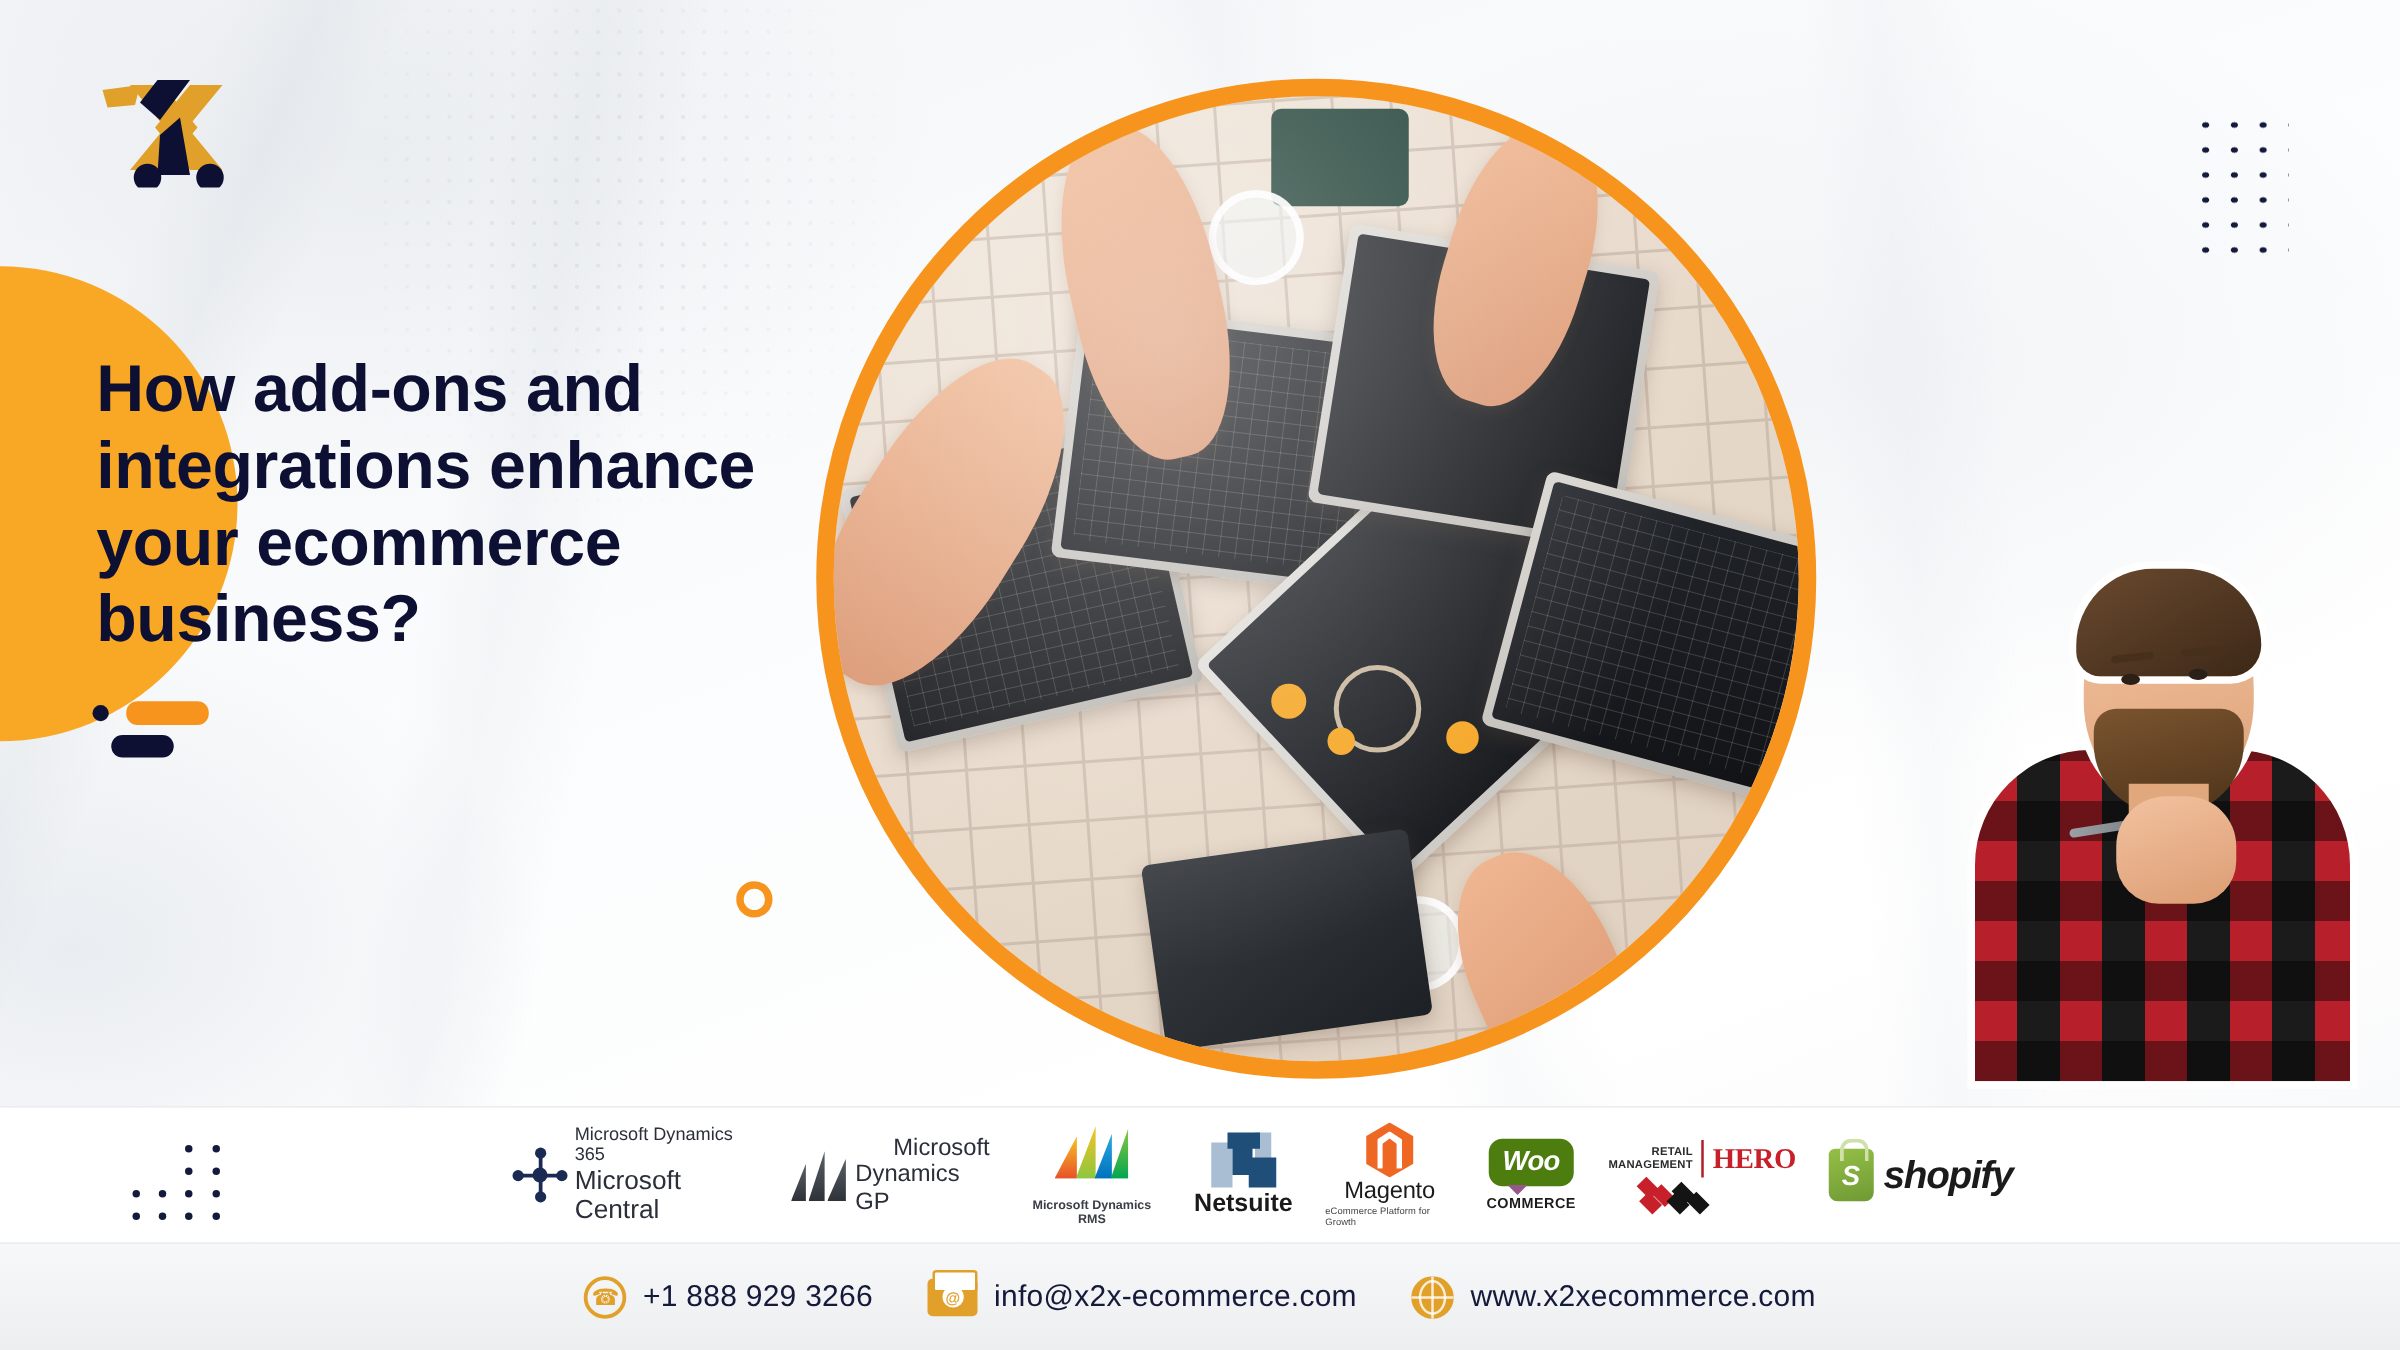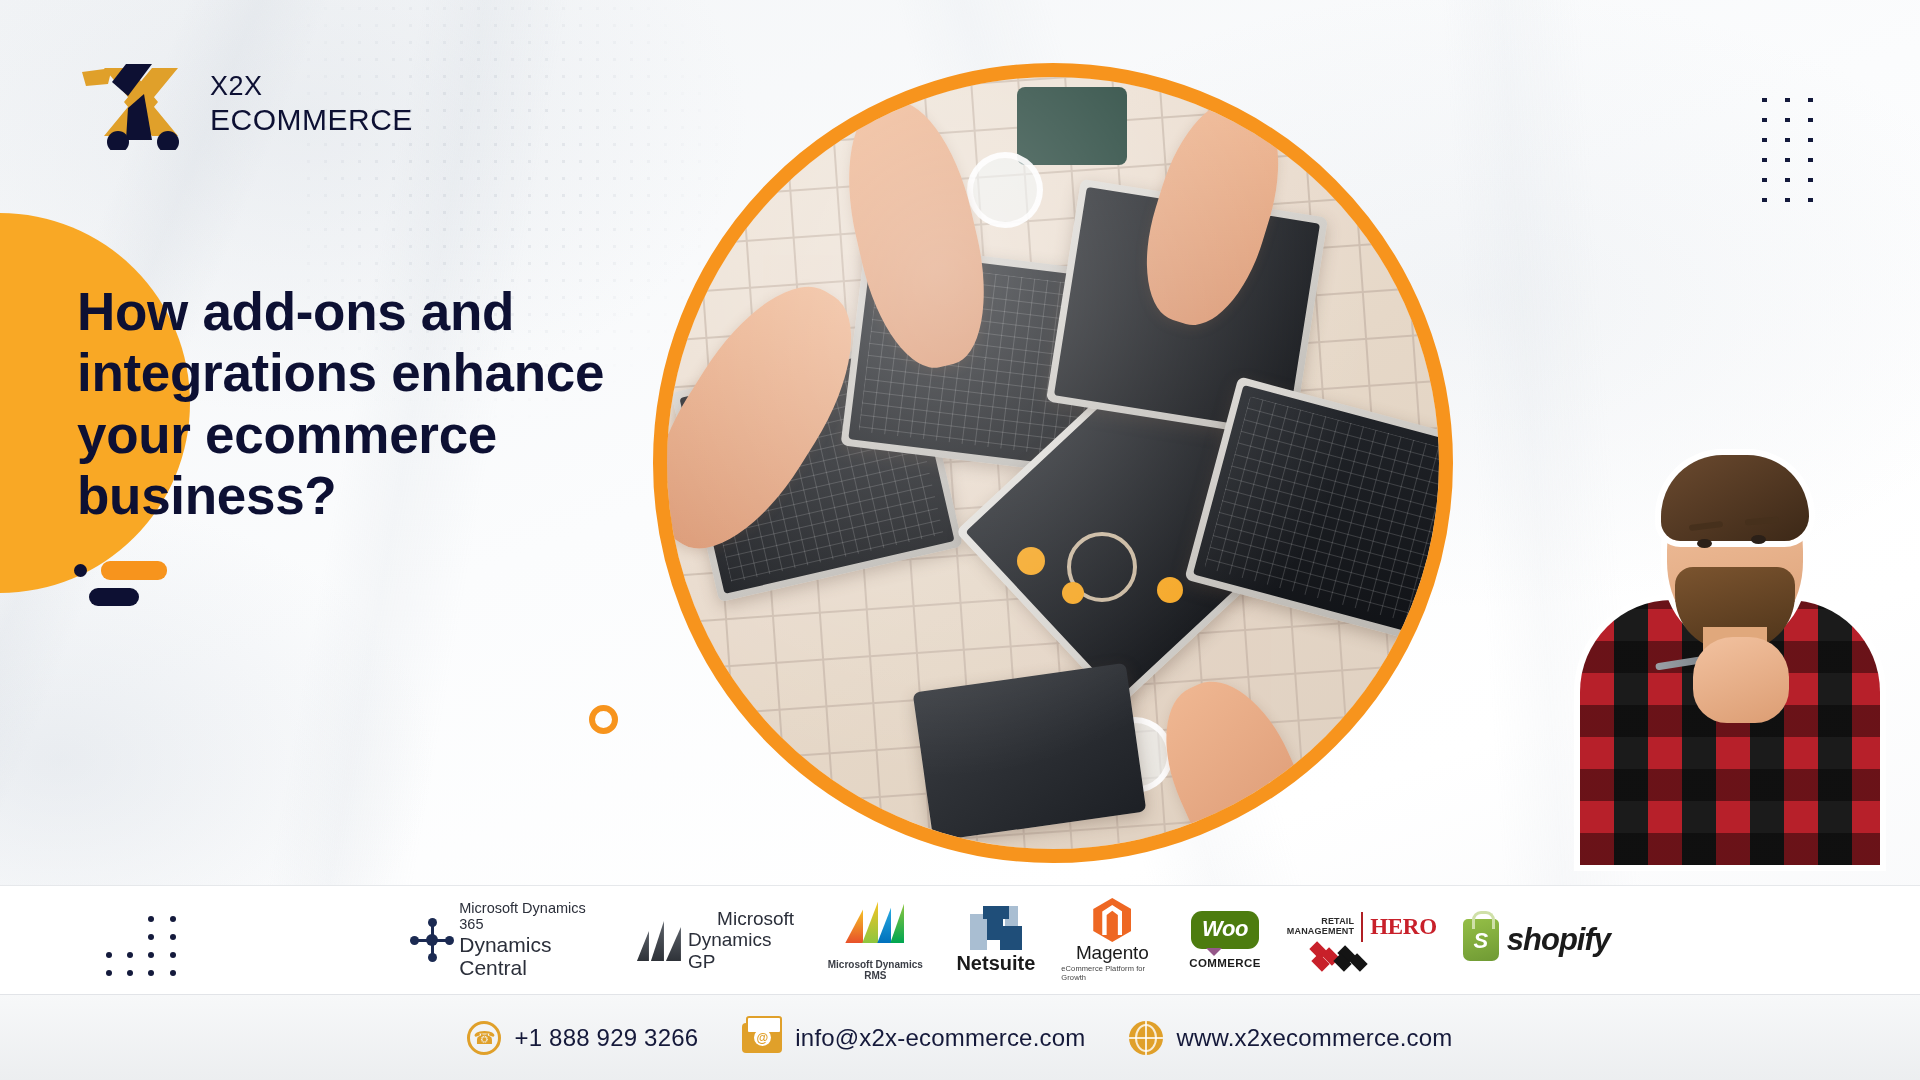--- a/index.html
+++ b/index.html
@@ -353,24 +353,20 @@
     <div class="logo-mark">
       <svg width="118" height="92" viewBox="0 0 118 92">
         <path d="M4 14 L34 10 L30 26 L8 28 Z" fill="#E0A02A"></path>
         <path d="M26 10 L52 10 L80 44 L52 78 L26 78 L54 44 Z" fill="#E0A02A"></path>
         <path d="M100 10 L74 10 L46 44 L74 78 L100 78 L72 44 Z" fill="#E0A02A"></path>
         <path d="M48 6 L74 6 L50 38 L34 24 Z" fill="#0d1033"></path>
         <path d="M50 50 L66 36 L74 82 L48 82 Z" fill="#0d1033"></path>
         <circle cx="40" cy="84" r="11" fill="#0d1033"></circle>
         <circle cx="90" cy="84" r="11" fill="#0d1033"></circle>
       </svg>
-    </div>
-    <div class="logo-word">
-      <span class="l1">X2X</span>
-      <span class="l2">ECOMMERCE</span>
     </div>
   </div>
 
   <div class="headline">
     <div>How add-ons and</div>
     <div>integrations enhance</div>
     <div>your ecommerce</div>
     <div>business?</div>
   </div>
 
@@ -466,21 +462,21 @@
         <i class="ln lv"></i>
           <i class="ln lh"></i>
         <i class="c"></i>
           <i class="n1"></i>
           <i class="n2"></i>
           <i class="n3"></i>
           <i class="n4"></i>
       </div>
       <div class="plogo-txt">
         <span class="bc-t1">Microsoft Dynamics 365</span>
-        <span class="bc-t2">Dynamics Central</span>
+        <span class="bc-t2">Microsoft Central</span>
       </div>
     </div>
 
     <div class="plogo">
       <div class="fin">
         <span class="f1"></span>
           <span class="f2"></span>
           <span class="f3"></span>
       </div>
       <div class="plogo-txt">

